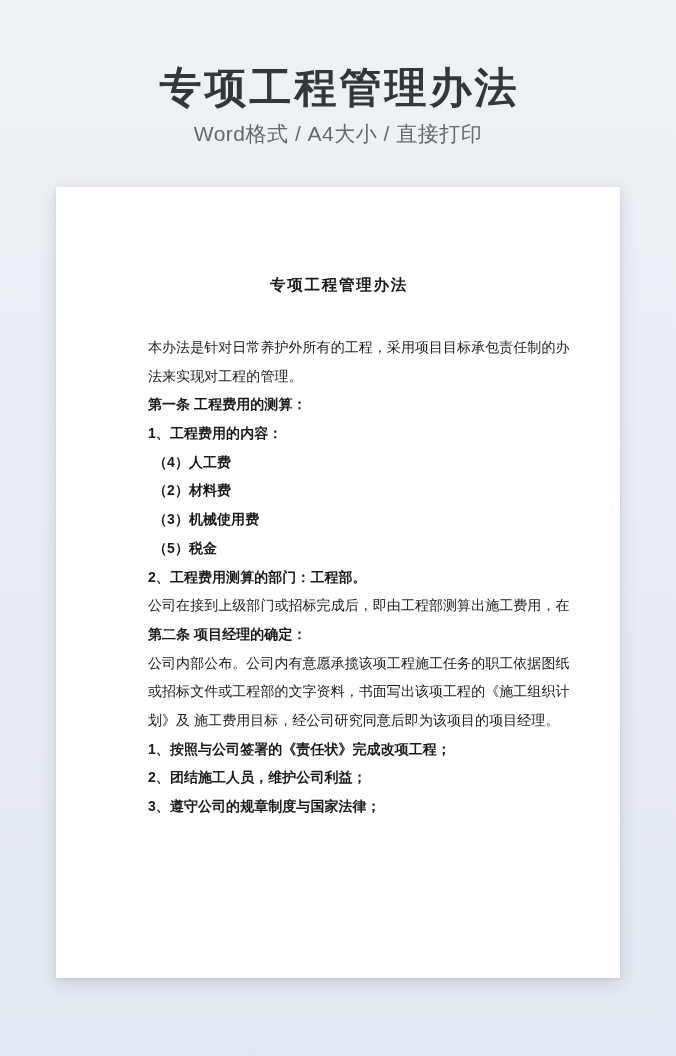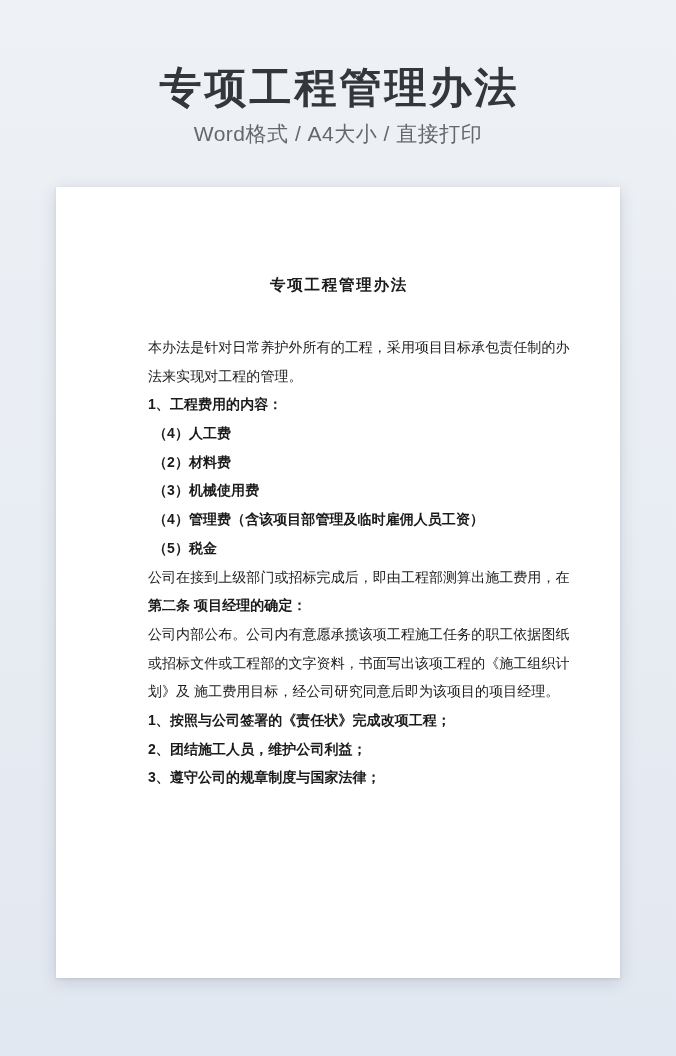--- a/index.html
+++ b/index.html
@@ -86,26 +86,27 @@
 
   <div class="hero-subtitle">Word格式 / A4大小 / 直接打印</div>
 
   <div class="doc-page">
 
     <div class="doc-title">专项工程管理办法</div>
 
     <div class="doc-body">
         <div class="doc-line doc-body_style-body">本办法是针对日常养护外所有的工程，采用项目目标承包责任制的办</div>
         <div class="doc-line doc-body_style-body">法来实现对工程的管理。</div>
+        <div class="doc-line doc-body_style-heading">第一条 工程费用的测算：</div>
         <div class="doc-line doc-body_style-item">1、工程费用的内容：</div>
         <div class="doc-line doc-body_style-subitem">（4）人工费</div>
         <div class="doc-line doc-body_style-subitem">（2）材料费</div>
         <div class="doc-line doc-body_style-subitem">（3）机械使用费</div>
-        <div class="doc-line doc-body_style-subitem">（4）管理费（含该项目部管理及临时雇佣人员工资）</div>
         <div class="doc-line doc-body_style-subitem">（5）税金</div>
+        <div class="doc-line doc-body_style-item">2、工程费用测算的部门：工程部。</div>
         <div class="doc-line doc-body_style-body">公司在接到上级部门或招标完成后，即由工程部测算出施工费用，在</div>
         <div class="doc-line doc-body_style-heading">第二条 项目经理的确定：</div>
         <div class="doc-line doc-body_style-body">公司内部公布。公司内有意愿承揽该项工程施工任务的职工依据图纸</div>
         <div class="doc-line doc-body_style-body">或招标文件或工程部的文字资料，书面写出该项工程的《施工组织计</div>
         <div class="doc-line doc-body_style-body">划》及 施工费用目标，经公司研究同意后即为该项目的项目经理。</div>
         <div class="doc-line doc-body_style-item">1、按照与公司签署的《责任状》完成改项工程；</div>
         <div class="doc-line doc-body_style-item">2、团结施工人员，维护公司利益；</div>
         <div class="doc-line doc-body_style-item">3、遵守公司的规章制度与国家法律；</div>
       </div>
 

